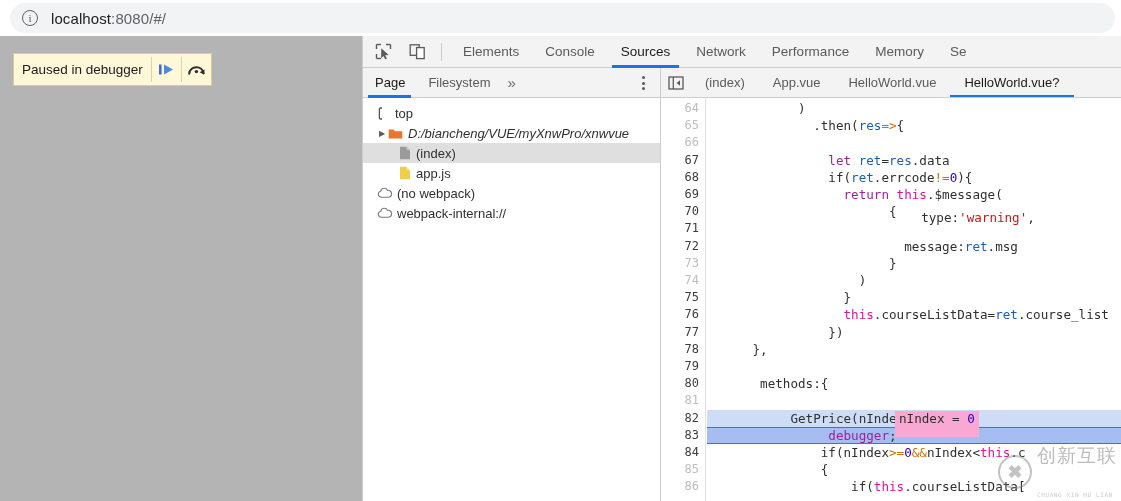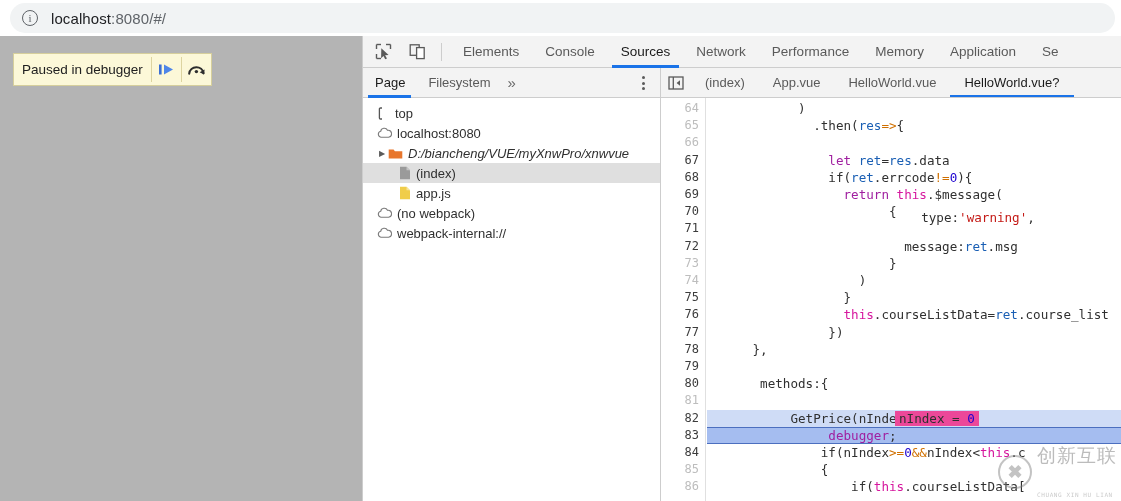--- a/index.html
+++ b/index.html
@@ -266,22 +266,22 @@
   #exec-line-border-top, #exec-line-border-bottom {
     position: absolute; left: 0; right: 0; height: 1px; background: #4c6fbf;
   }
   #call-line-hl {
     position: absolute; left: 0; right: 0;
     height: 17.2px;
     background: #cfdcf6;
   }
   #inline-value {
     position: absolute;
-    height: 15px;
-    background: #ec4899;
+    height: 26px;
+    background: #f9a8d4;
     font-size: 12.6px;
     line-height: 15px;
     font-family: "DejaVu Sans Mono", "Liberation Mono", monospace;
     padding: 0 4px;
     color: #303030;
     white-space: pre;
   }
   #inline-value .num { color: #1c00cf; }
 
   
@@ -371,23 +371,20 @@
     <div class="dt-tab">
         <span>Network</span>
       </div>
     <div class="dt-tab">
         <span>Performance</span>
       </div>
     <div class="dt-tab">
         <span>Memory</span>
       </div>
     <div class="dt-tab">
-        <span>Application</span>
-      </div>
-    <div class="dt-tab">
         <span>Se</span>
       </div>
   </div>
 
   <div id="dt-subrow">
     <div id="nav-tabs">
       <div class="nav-tab active">
           <span>Page</span>
         </div>
       <div class="nav-tab">
@@ -428,29 +425,20 @@
 
     <div id="navigator">
         <div class="tree-row" style="padding-left: 2px;">
           <span class="tw-arrow"></span>
           <span class="tw-icon">
             <svg width="13" height="13" viewBox="0 0 13 13">
               <path d="M5 1 H3.4 A1 1 0 0 0 2.4 2 V11 A1 1 0 0 0 3.4 12 H5" stroke="#555" stroke-width="1.3" fill="none"></path>
             </svg>
           </span>
           <span class="tree-label">top</span>
-        </div>
-        <div class="tree-row" style="padding-left: 2px;">
-          <span class="tw-arrow"></span>
-          <span class="tw-icon">
-            <svg width="15" height="12" viewBox="0 0 15 12">
-              <path d="M3.9 10.2 A3 3 0 0 1 3.7 4.3 A3.6 3.6 0 0 1 10.5 3.3 A2.9 2.9 0 0 1 11.6 10.2 Z" stroke="#7b7b7b" stroke-width="1.1" fill="#fff"></path>
-            </svg>
-          </span>
-          <span class="tree-label">localhost:8080</span>
         </div>
         <div class="tree-row" style="padding-left: 13px;">
           <span class="tw-arrow">▶</span>
           <span class="tw-icon">
             <svg width="15" height="13" viewBox="0 0 15 13">
               <path d="M0.7 2.6 H5.6 L6.9 4.2 H14.3 V11.4 H0.7 Z" fill="#e8762c"></path>
             </svg>
           </span>
           <span class="tree-label italic">D:/biancheng/VUE/myXnwPro/xnwvue</span>
         </div>

